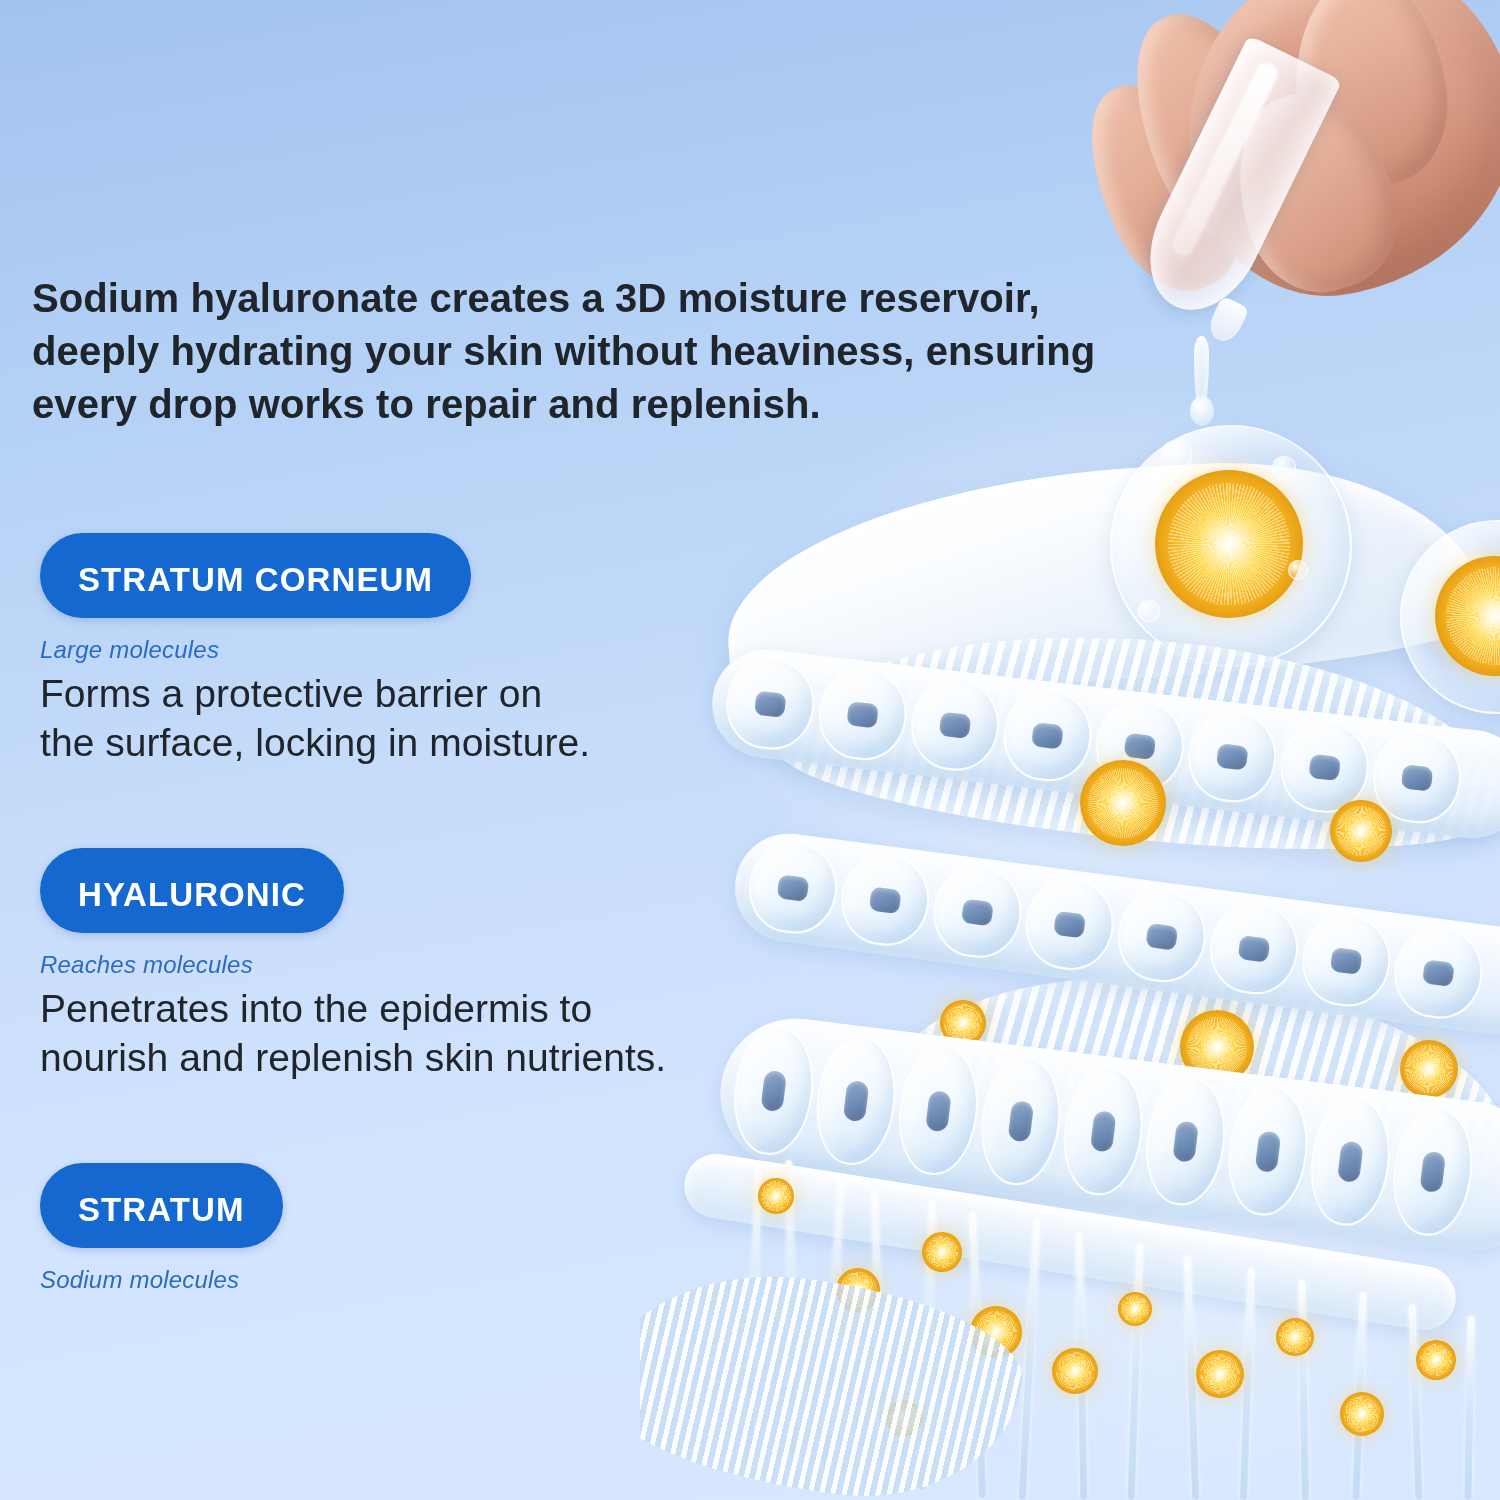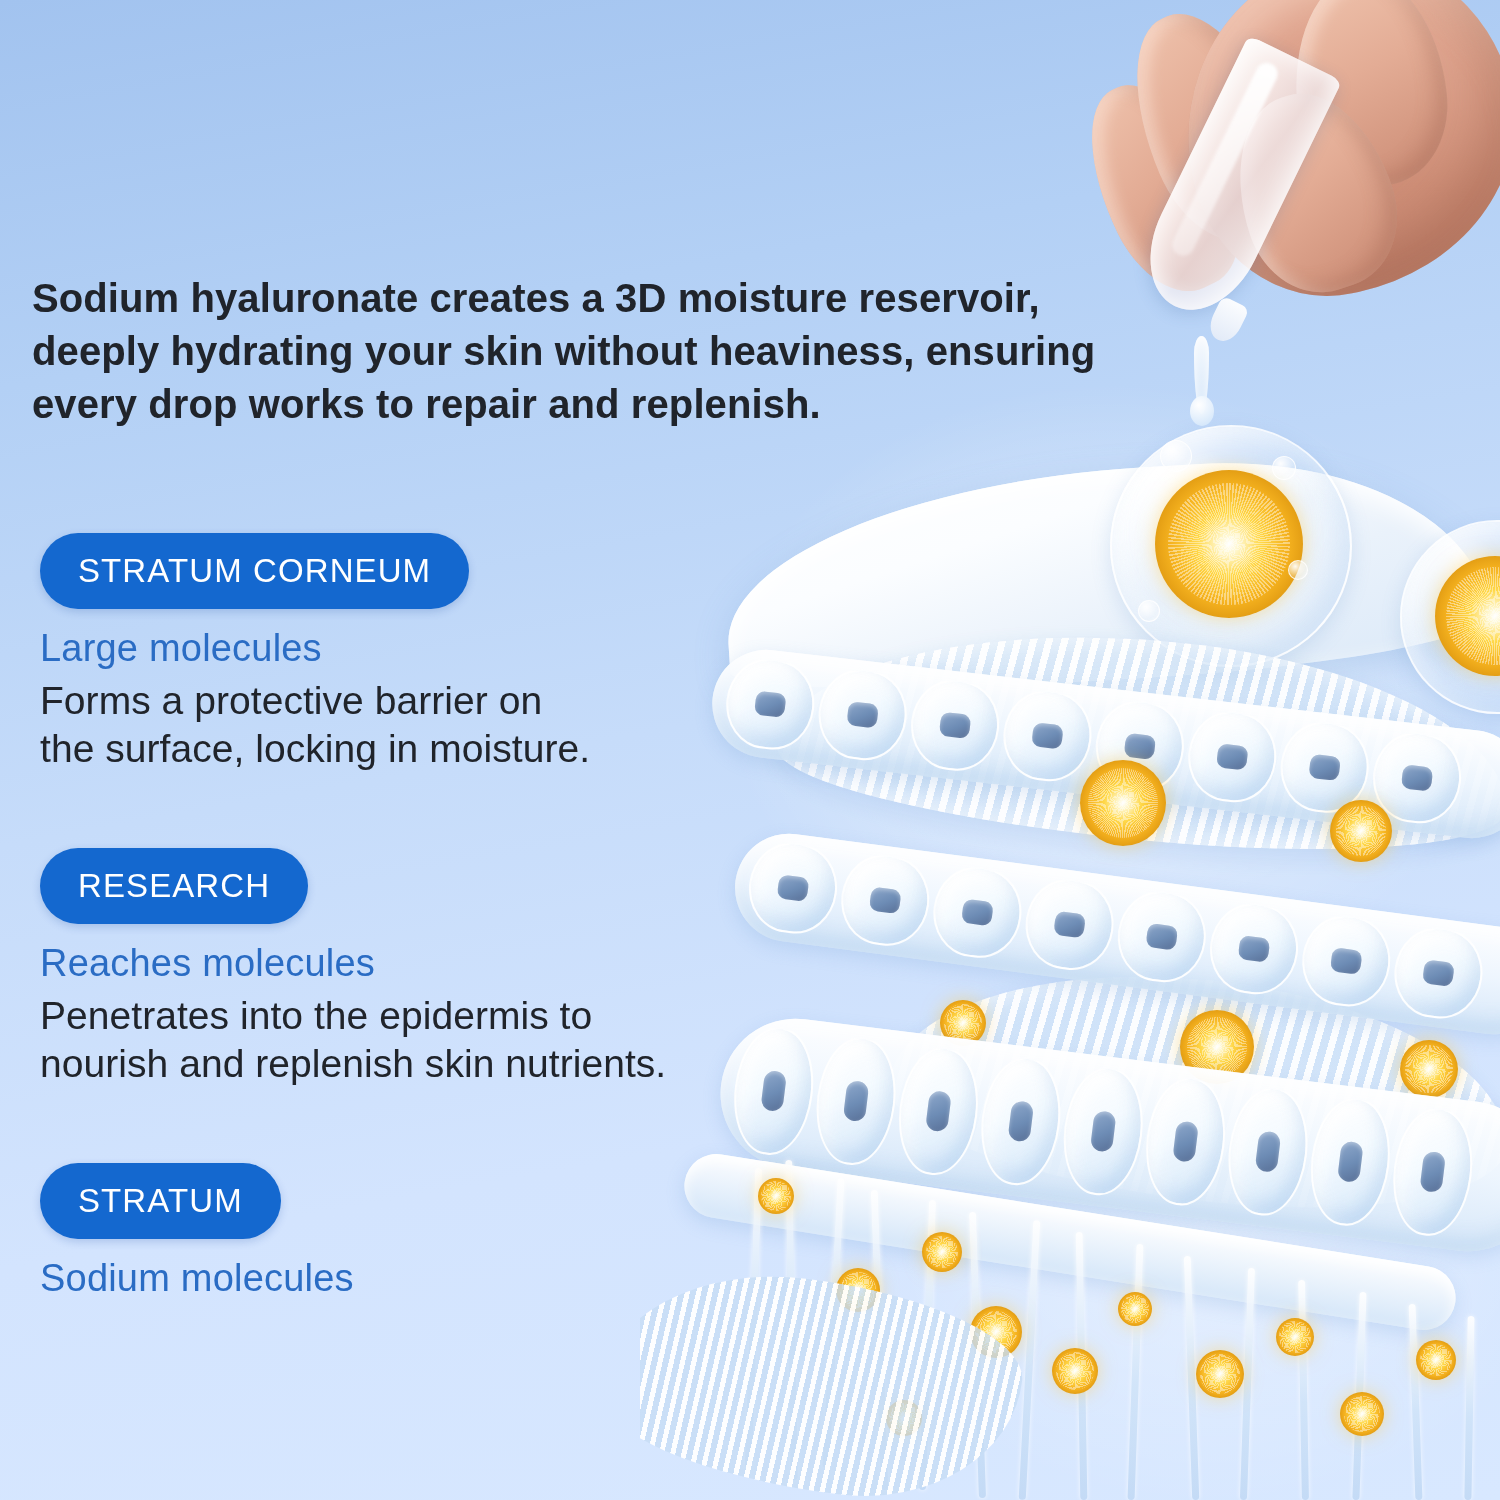--- a/index.html
+++ b/index.html
@@ -80,34 +80,35 @@
   .layer-block { position: absolute; left: 40px; }
   #layer-0 { top: 533px; }
   #layer-1 { top: 848px; }
   #layer-2 { top: 1163px; }
 
   .layer-badge {
     display: inline-block;
     background: #1468cf;
     color: #ffffff;
     font-size: 33px;
-    font-weight: 400;
+    font-weight: 700;
     letter-spacing: 1.1px;
-    padding: 21px 38px 22px 38px;
+    padding: 30px 38px 22px 38px;
     border-radius: 46px;
     line-height: 1;
     box-shadow: 0 3px 9px rgba(20,70,160,.20);
   }
   .layer-sub {
     margin-top: 19px;
-    font-size: 38px;
+    font-size: 24px;
     font-weight: 400;
     color: #2a6cc4;
     letter-spacing: .2px;
     line-height: 1.1;
+    font-style: italic;
   }
   .layer-desc {
     margin-top: 7px;
     font-size: 39px;
     line-height: 1.24;
     color: #20242b;
     font-weight: 400;
     letter-spacing: .05px;
     white-space: pre-line;
     max-width: 760px;
@@ -488,21 +489,21 @@
   <div class="intro">Sodium hyaluronate creates a 3D moisture reservoir, deeply hydrating your skin without heaviness, ensuring every drop works to repair and replenish.</div>
 
   <div class="layer-block" id="layer-0">
     <div class="layer-badge">STRATUM CORNEUM</div>
     <div class="layer-sub">Large molecules</div>
     <div class="layer-desc">Forms a protective barrier on
 the surface, locking in moisture.</div>
   </div>
 
   <div class="layer-block" id="layer-1">
-    <div class="layer-badge">RESEARCH</div>
+    <div class="layer-badge">HYALURONIC</div>
     <div class="layer-sub">Reaches molecules</div>
     <div class="layer-desc">Penetrates into the epidermis to
 nourish and replenish skin nutrients.</div>
   </div>
 
   <div class="layer-block" id="layer-2">
     <div class="layer-badge">STRATUM</div>
     <div class="layer-sub">Sodium molecules</div>
   </div>
 

